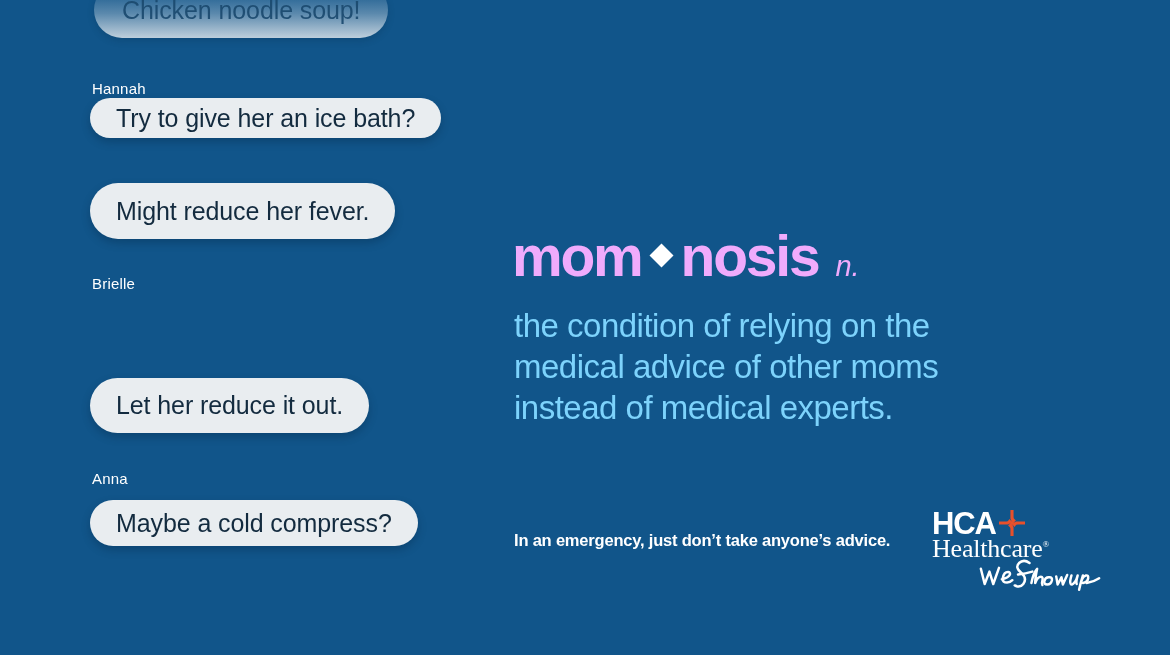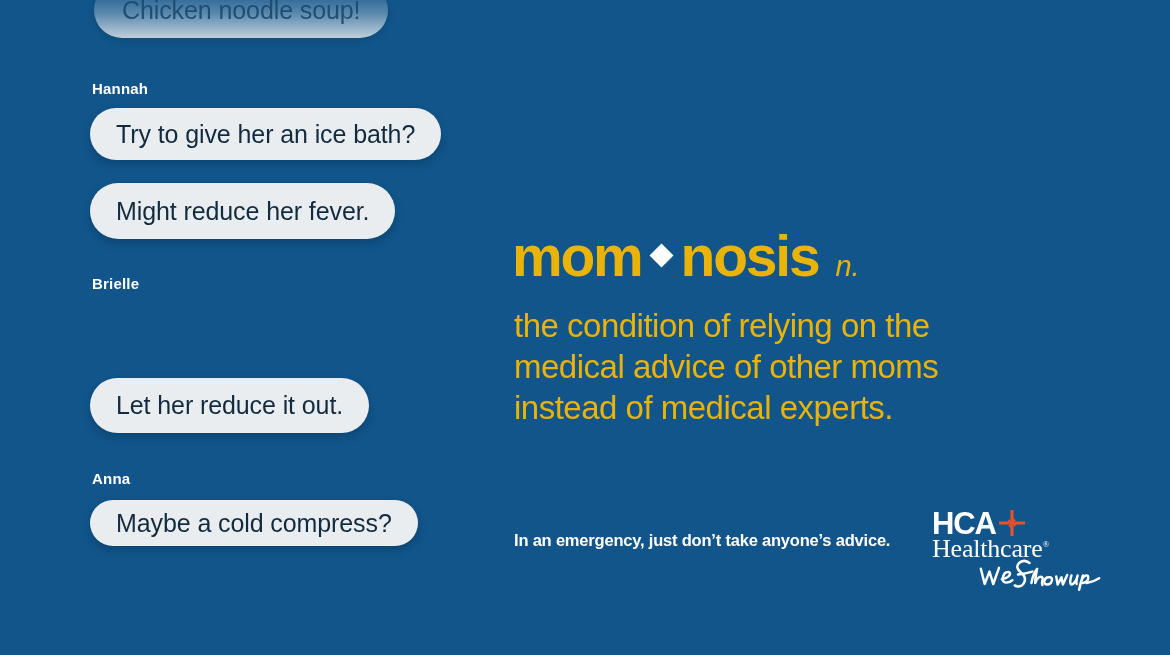--- a/index.html
+++ b/index.html
@@ -31,21 +31,21 @@
     top: 0;
     width: 480px;
     height: 655px;
   }
 
   .sender-name {
     position: absolute;
     left: 92px;
     color: #ffffff;
     font-size: 15px;
-    font-weight: 700;
+    font-weight: 400;
     letter-spacing: 0.2px;
     font-family: "Liberation Sans", sans-serif;
     white-space: nowrap;
   }
 
   .bubble {
     position: absolute;
     left: 90px;
     background: #e9edf0;
     color: #132b3f;
@@ -91,21 +91,21 @@
     width: 640px;
     height: 655px;
   }
 
   #headline {
     position: absolute;
     left: 0;
     top: 228px;
     display: flex;
     align-items: baseline;
-    color: #eab308;
+    color: #f0abfc;
   }
   .headline-word {
     font-size: 57px;
     font-weight: 700;
     letter-spacing: -2.2px;
     line-height: 1;
     font-family: "Liberation Sans", sans-serif;
   }
   #headline-diamond-icon {
     width: 17px;
@@ -125,21 +125,21 @@
     margin-left: 17px;
     letter-spacing: 0px;
     font-family: "Liberation Sans", sans-serif;
   }
 
   #definition {
     position: absolute;
     left: 2px;
     top: 305px;
     width: 530px;
-    color: #eab308;
+    color: #7dd3fc;
     font-size: 33px;
     line-height: 41px;
     font-weight: 400;
     letter-spacing: -0.5px;
     font-family: "Liberation Sans", sans-serif;
   }
 
   #emergency-tagline {
     position: absolute;
     left: 2px;
@@ -213,21 +213,21 @@
 
 <div id="ad" style="background: rgb(17, 85, 138);">
 
   <div id="chat-column">
 
     <div class="bubble" id="bubble-chicken-noodle-soup">
       <span class="bubble-text">Chicken noodle soup!</span>
     </div>
 
     <div class="sender-name" style="top:80px">Hannah</div>
-    <div class="bubble" style="top:108px; height:52px;">
+    <div class="bubble" style="top:98px; height:40px;">
       <span class="bubble-text">Try to give her an ice bath?</span>
     </div>
     <div class="bubble" style="top:183px; height:56px;">
       <span class="bubble-text">Might reduce her fever.</span>
     </div>
 
     <div class="sender-name" style="top:275px">Brielle</div>
     <div class="bubble" style="top:378px; height:55px;">
       <span class="bubble-text">Let her reduce it out.</span>
     </div>

